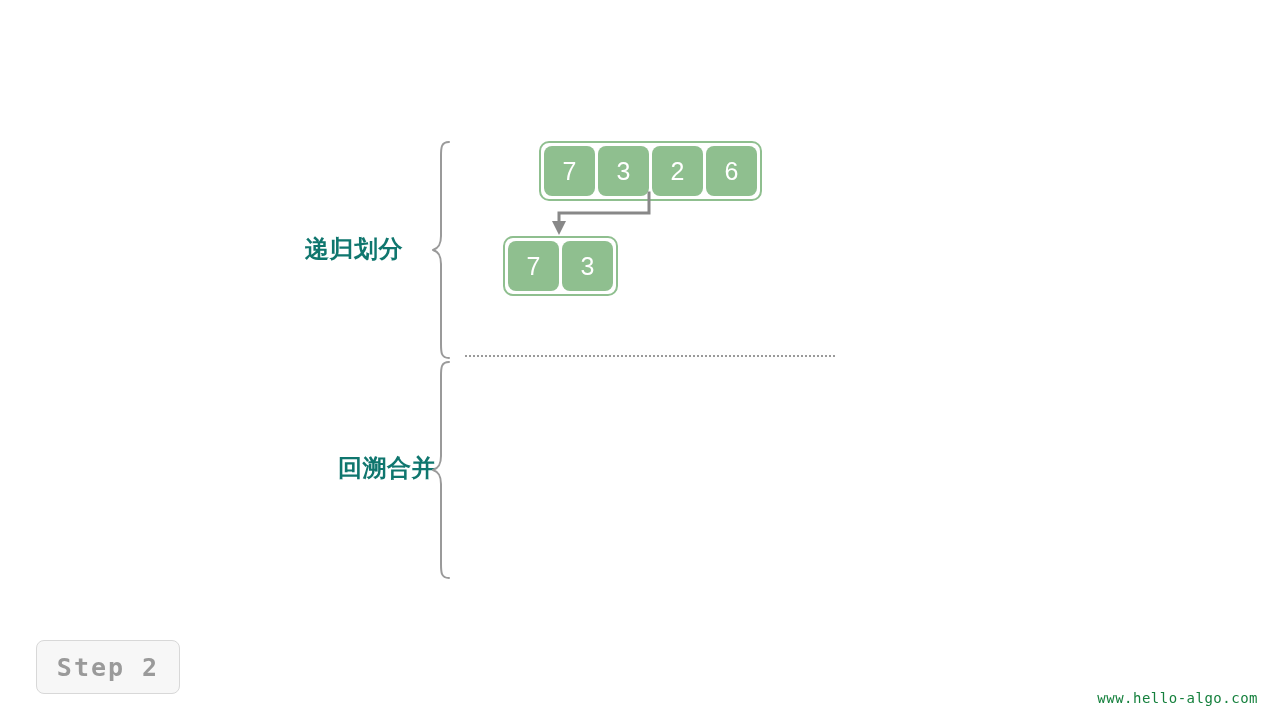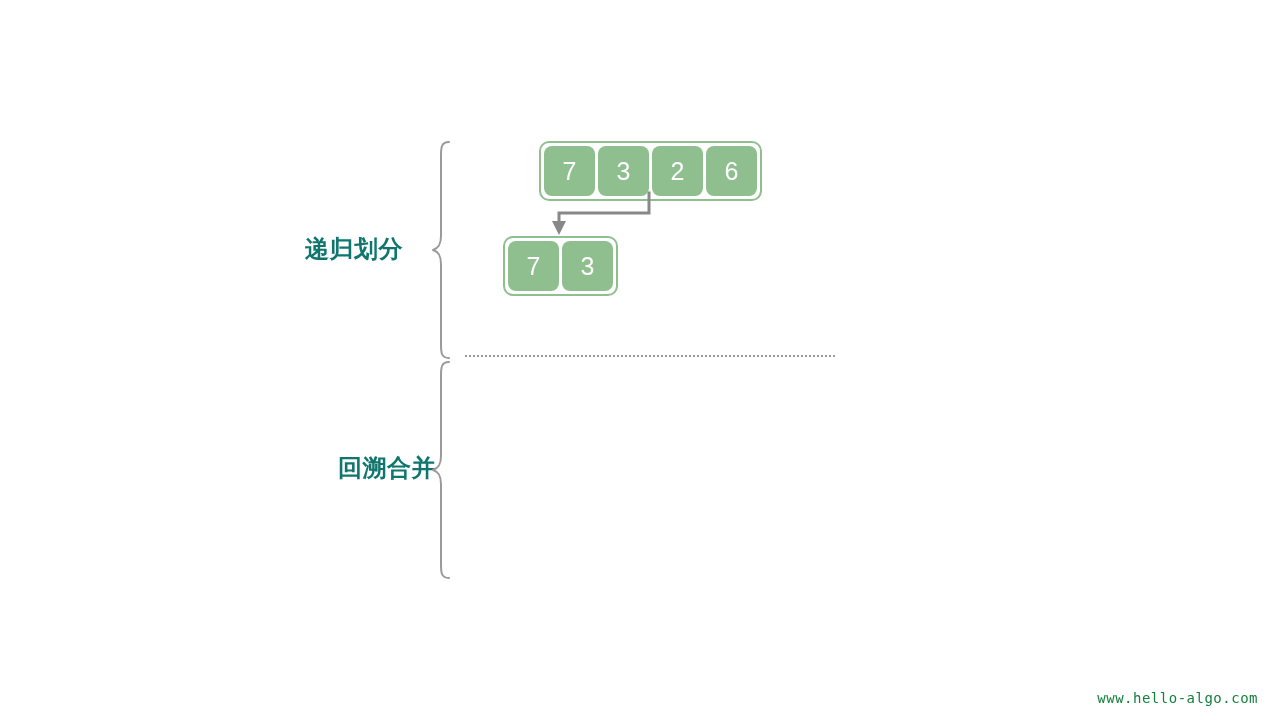--- a/index.html
+++ b/index.html
@@ -190,16 +190,17 @@
   </div>
 
   <div class="array" id="array-left">
     <div class="cell">7</div>
     <div class="cell">3</div>
   </div>
 
   <div id="dotted-divider"></div>
 
 
+  <div id="step-badge">Step 2</div>
 
   <div id="watermark">www.hello-algo.com</div>
 
 </div>
 
 </body></html>

